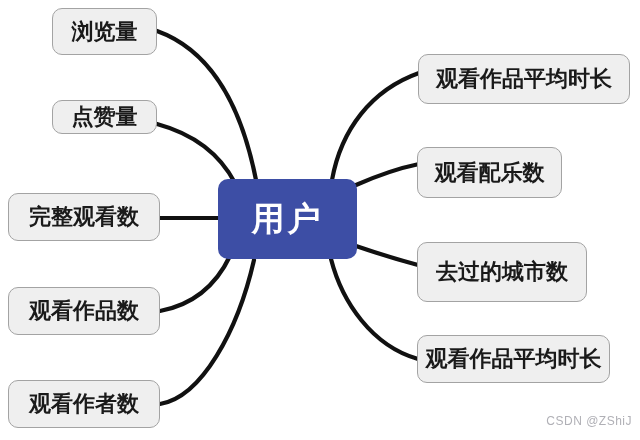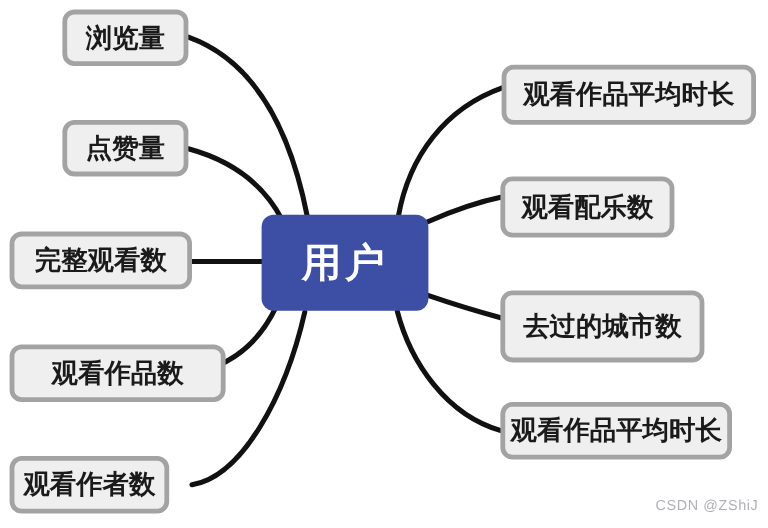--- a/index.html
+++ b/index.html
@@ -34,21 +34,21 @@
     stroke-width:4.2;
     stroke-linecap:round;
   }
   .node{
     position:absolute;
     display:flex;
     align-items:center;
     justify-content:center;
     background:var(--node-bg);
     color:var(--node-text);
-    border:4px solid #a3a3a3;
+    border:1px solid #a3a3a3;
     border-radius:10px;
     font-size:22px;
     font-weight:bold;
     white-space:nowrap;
     box-sizing:border-box;
     cursor:default;
   }
   .node.center{
     background:var(--center-bg);
     color:var(--center-text);
@@ -78,27 +78,27 @@
     <path d="M160,311 Q208,302 230,256"></path>
     <path d="M160,404 C202,397 238,330 254,260"></path>
     <path d="M332,180 C341,130 371,90 419,73"></path>
     <path d="M356,185 Q390,170 419,164"></path>
     <path d="M356,246 Q388,257 418,265"></path>
     <path d="M331,259 C342,302 372,346 418,359"></path>
   </svg>
 
   <div class="node" style="left:52px;top:8px;width:105px;height:47px;">浏览量</div>
 
-  <div class="node" style="left:52px;top:100px;width:105px;height:47px;">点赞量</div>
+  <div class="node" style="left:52px;top:100px;width:105px;height:34px;">点赞量</div>
 
   <div class="node" style="left:8px;top:193px;width:152px;height:48px;">完整观看数</div>
 
-  <div class="node" style="left:8px;top:287px;width:180px;height:48px;text-align:center;">观看作品数</div>
+  <div class="node" style="left:8px;top:287px;width:152px;height:48px;text-align:center;">观看作品数</div>
 
-  <div class="node" style="left:8px;top:380px;width:133px;height:48px;">观看作者数</div>
+  <div class="node" style="left:8px;top:380px;width:152px;height:48px;">观看作者数</div>
 
   <div class="node" style="left:418px;top:54px;width:212px;height:50px;">观看作品平均时长</div>
 
   <div class="node" style="left:417px;top:147px;width:145px;height:51px;">观看配乐数</div>
 
   <div class="node" style="left:417px;top:242px;width:170px;height:60px;">去过的城市数</div>
 
   <div class="node" style="left:417px;top:335px;width:193px;height:48px;">观看作品平均时长</div>
 
   <div class="node center" style="left:218px;top:179px;width:139px;height:80px;">用户</div>

